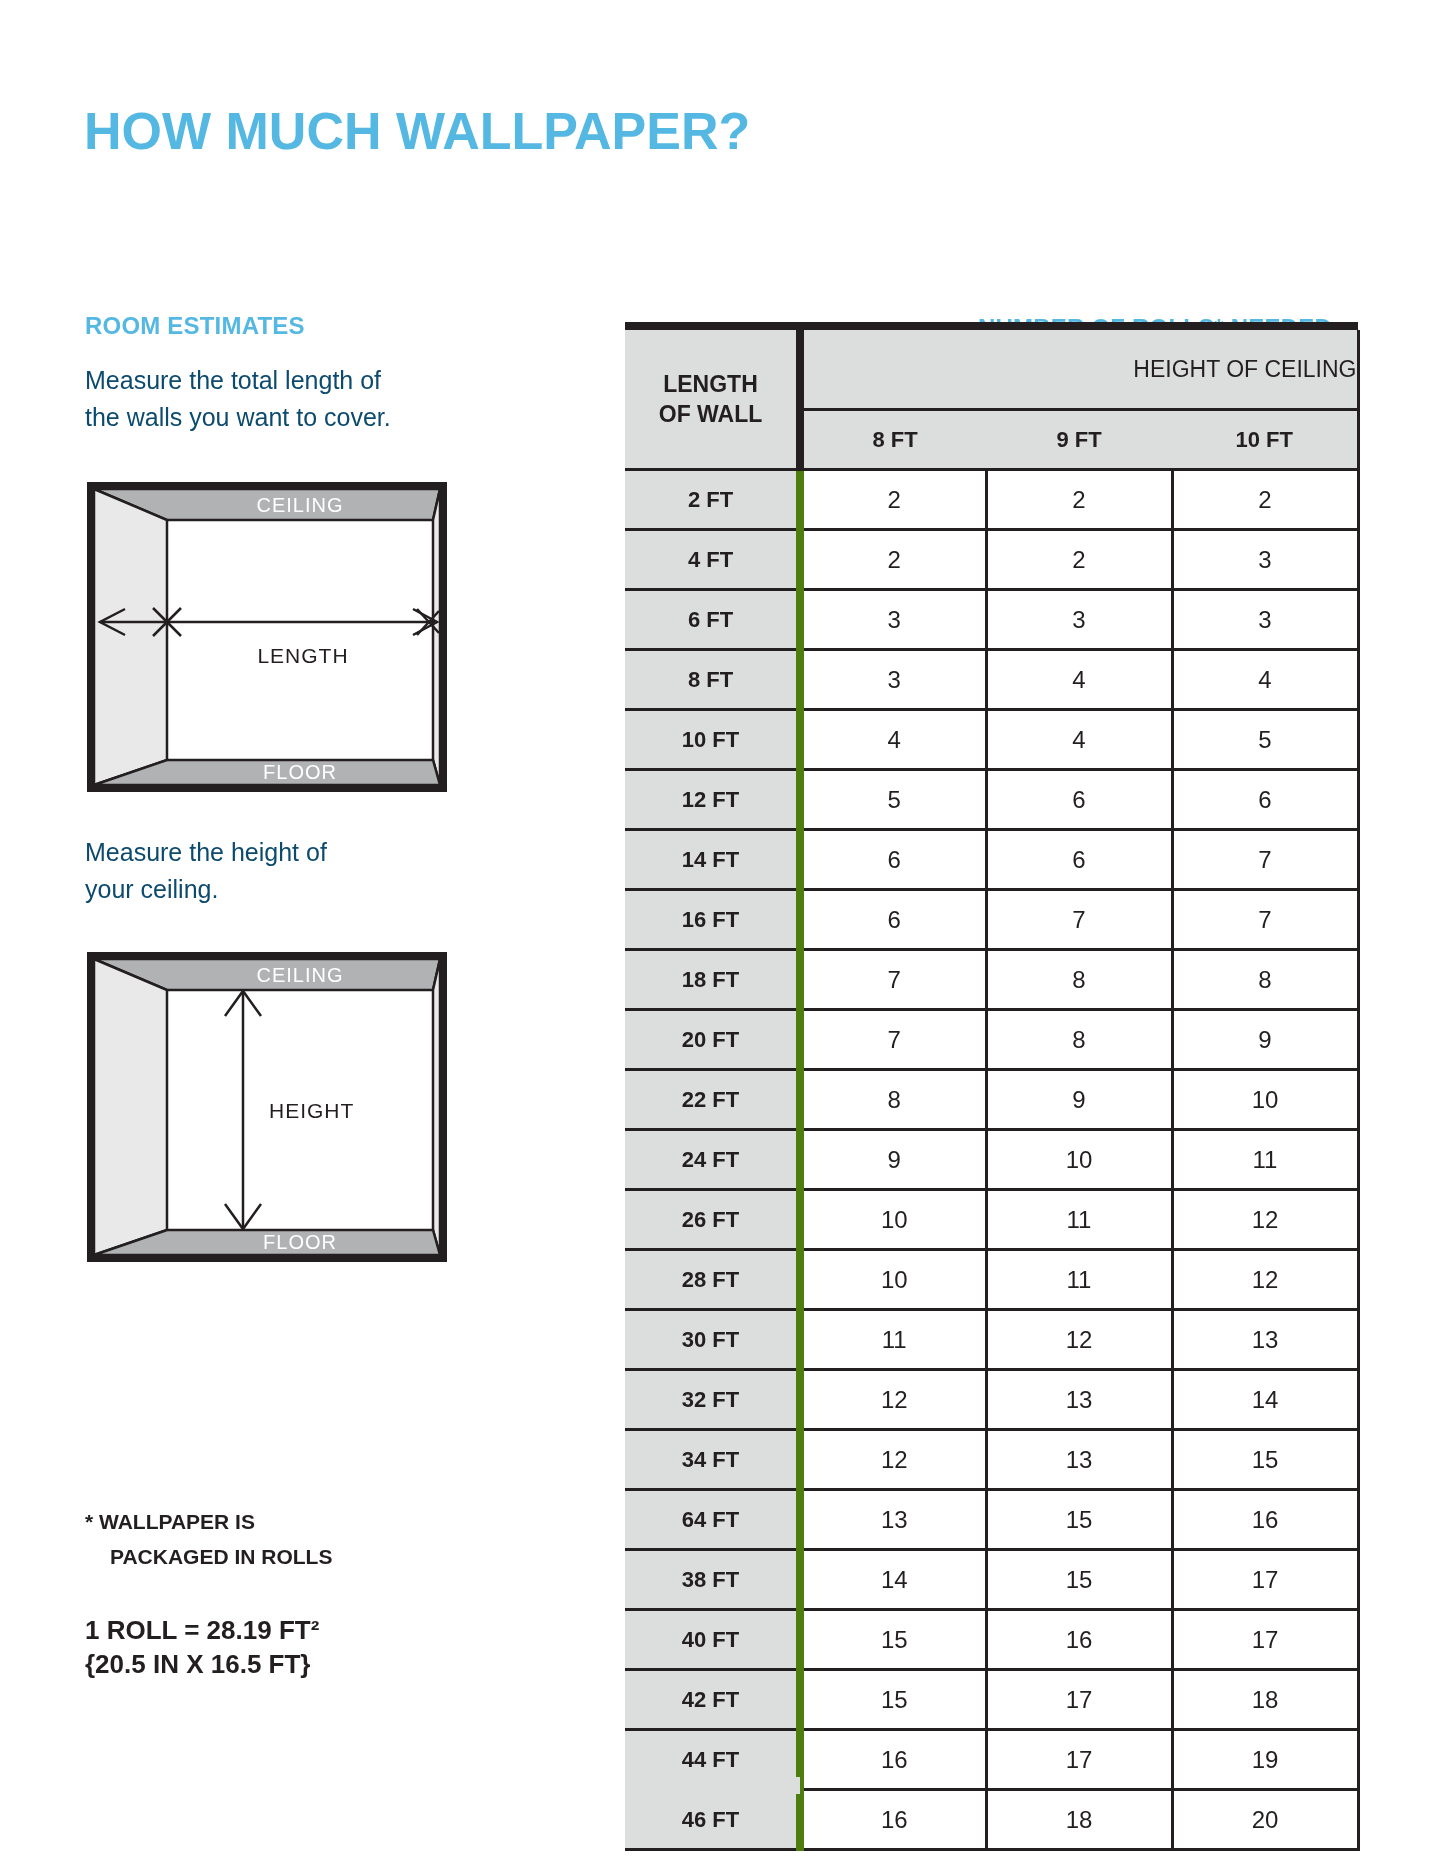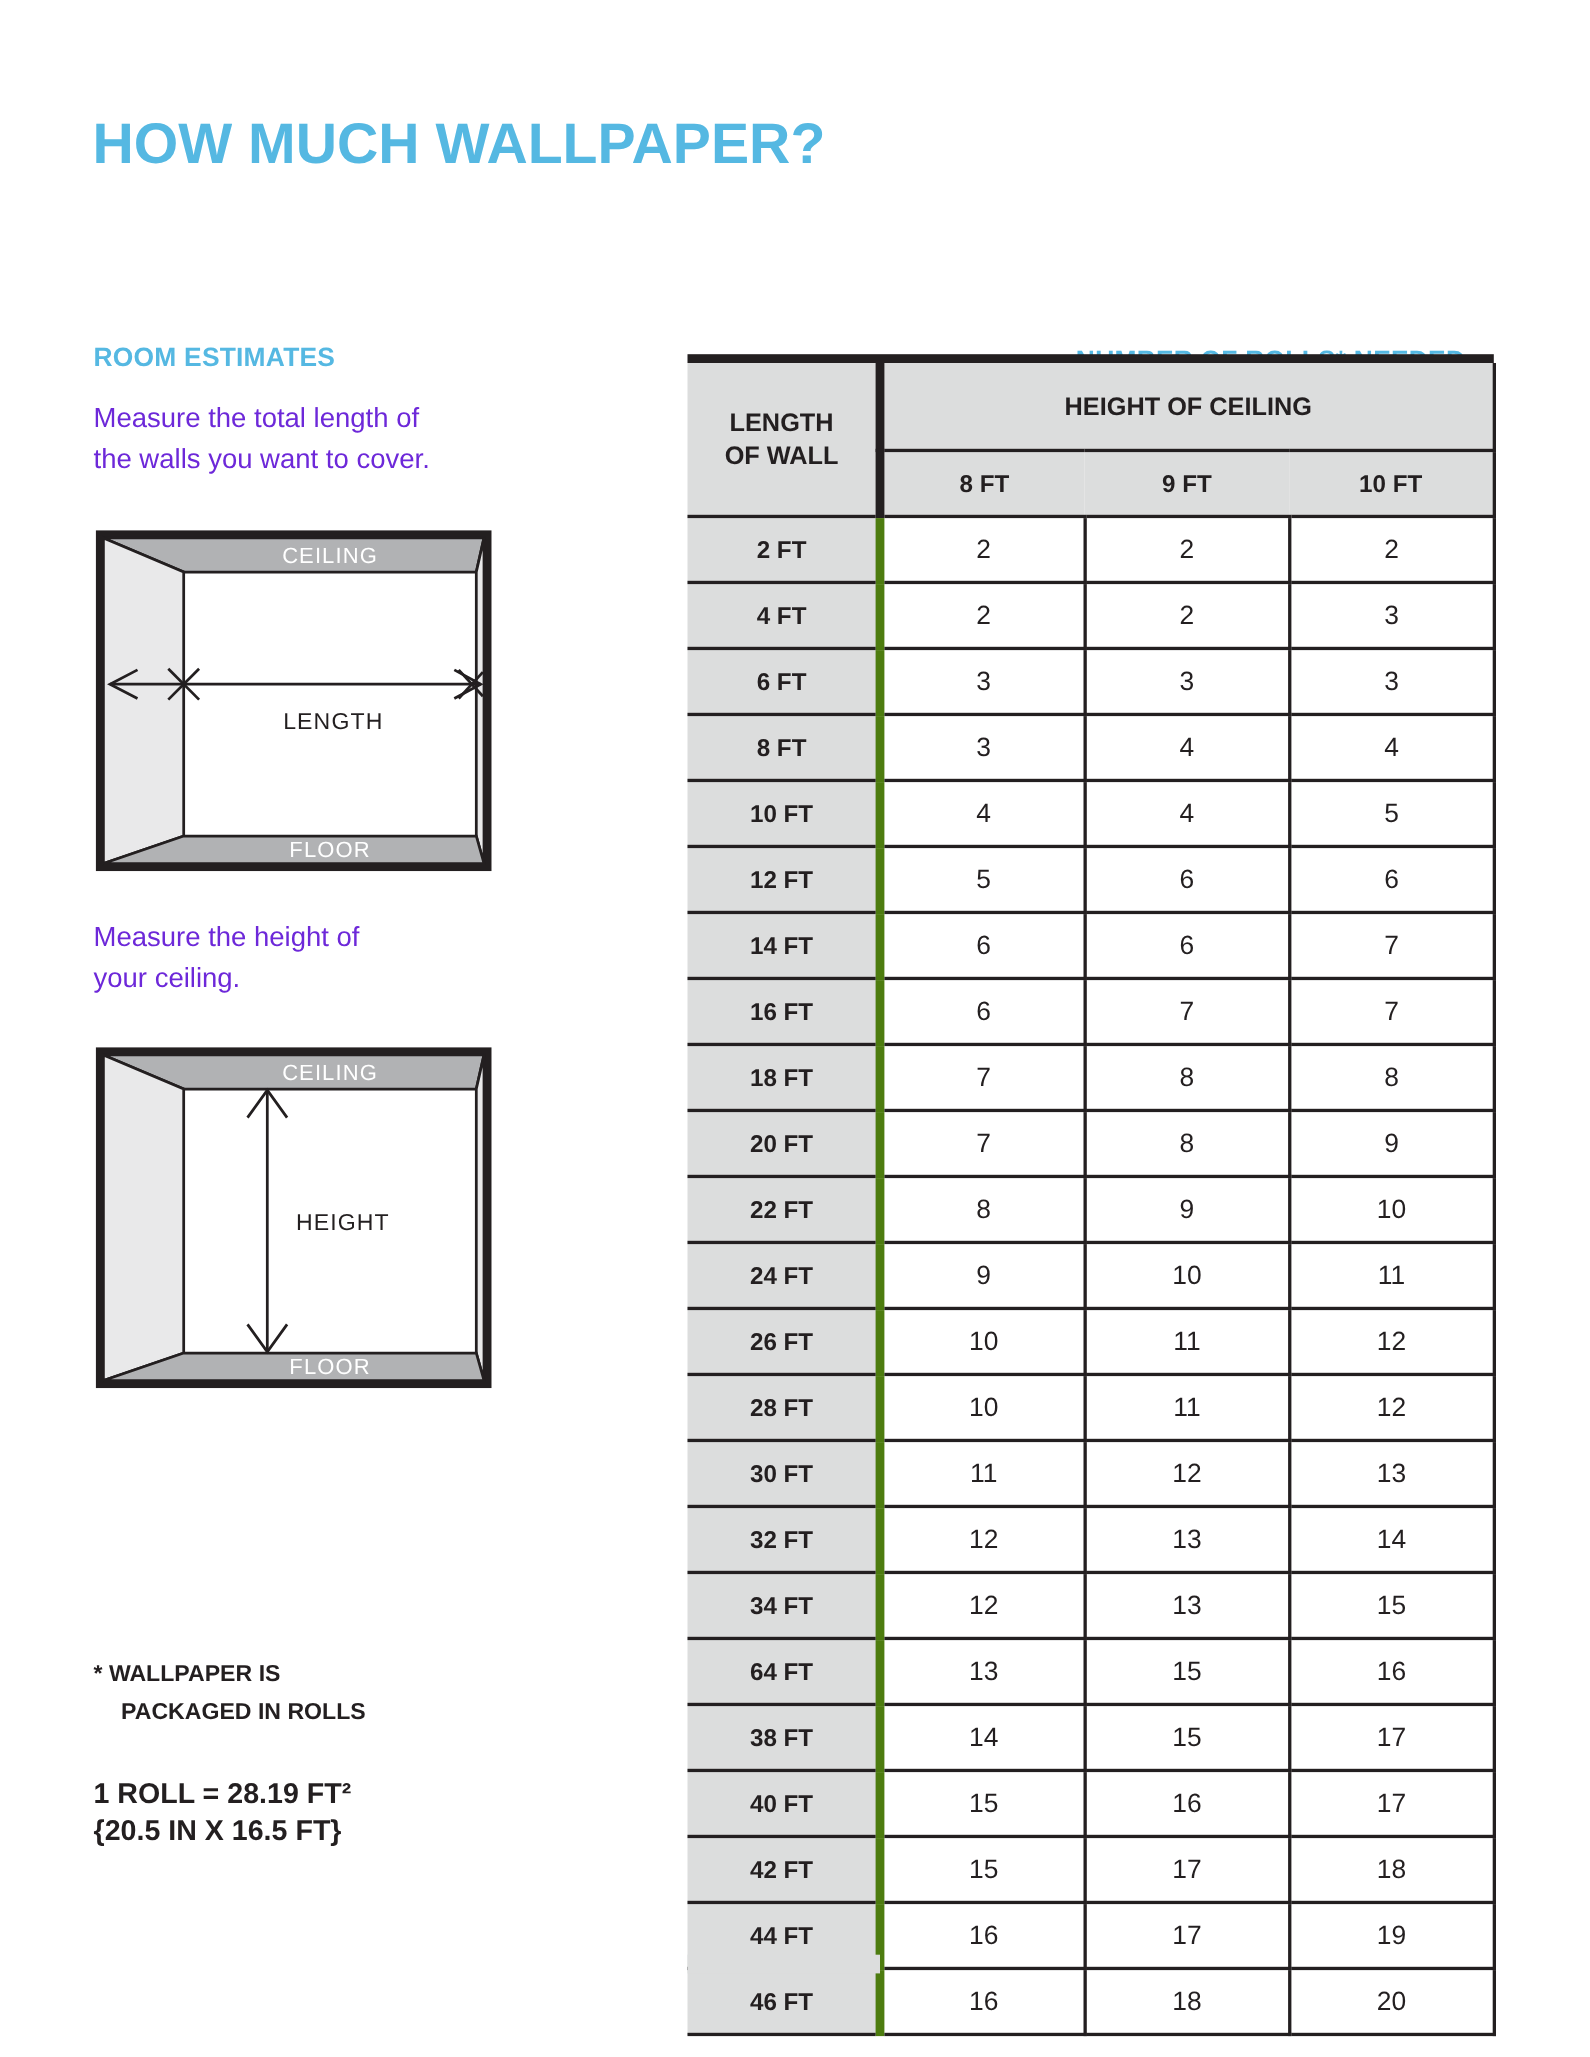--- a/index.html
+++ b/index.html
@@ -5,21 +5,21 @@
   html,body{margin:0;padding:0;background:#fff;}
   .page{
     position:relative;width:1445px;height:1870px;background:#ffffff;
     font-family:"Liberation Sans", sans-serif;color:#231f20;overflow:hidden;padding-left:12px;
   }
   .abs{position:absolute;}
   #title{left:84px;top:66px;font-size:52px;font-weight:bold;color:#55b8e2;letter-spacing:0;}
   .section-heading{font-size:24px;font-weight:bold;color:#55b8e2;letter-spacing:.2px;margin-top:40px;}
   #room-heading{left:85px;top:272px;}
   #rolls-heading{left:600px;top:274px;width:732px;text-align:right;}
-  .body-text{font-size:25px;line-height:37px;white-space:pre-line;color:#6d28d9;}
+  .body-text{font-size:25px;line-height:37px;white-space:pre-line;color:#0c4a6e;}
   #step1{left:85px;top:337px;}
   #step2{left:85px;top:809px;}
   #step3{left:85px;top:1280px;line-height:33px;}
   #footnote{left:85px;top:1483px;font-size:21px;line-height:35px;font-weight:bold;
     white-space:pre-line;padding-left:25px;text-indent:-25px;}
   #rollinfo{left:85px;top:1587px;font-size:26px;line-height:34px;font-weight:bold;white-space:pre-line;}
   .diagram{left:87px;width:360px;height:310px;margin-top:29px;}
   #diagram1{top:453px;}
   #diagram2{top:923px;}
   .diagram svg{display:block;width:100%;height:100%;}
@@ -27,21 +27,21 @@
 
   
   #table-topbar{left:625px;top:322px;width:733px;height:8px;background:#231f20;}
   #rolls-table{left:625px;top:330px;}
   table{border-collapse:collapse;table-layout:fixed;width:733px;}
   th,td{border:3px solid #231f20;text-align:center;vertical-align:middle;padding:0;}
   thead th{border-top:none;}
   th.graycell{background:#dcdddd;}
   th.corner{border-left:none;border-right:8px solid #231f20;font-size:23px;font-weight:bold;
     line-height:30px;white-space:pre-line;}
-  th.group{font-size:23px;font-weight:bold;height:78px;}
+  th.group{font-size:23px;font-weight:normal;height:78px;text-align:right;}
   th.colhead{font-size:22px;font-weight:bold;height:57px;border-left:none;border-right:none;}
   th.colhead.last{border-right:3px solid #231f20;}
   tbody th.rowlabel{background:#dcdddd;border-left:none;border-right:8px solid #4d7c0f;
     font-size:22px;font-weight:bold;height:57px;}
   tbody td{font-size:24px;font-weight:normal;background:#fff;height:57px;}
   #gray-tail{left:625px;top:1777px;width:175px;height:17px;background:#dcdddd;}
 </style>
 </head>
 <body>
 

